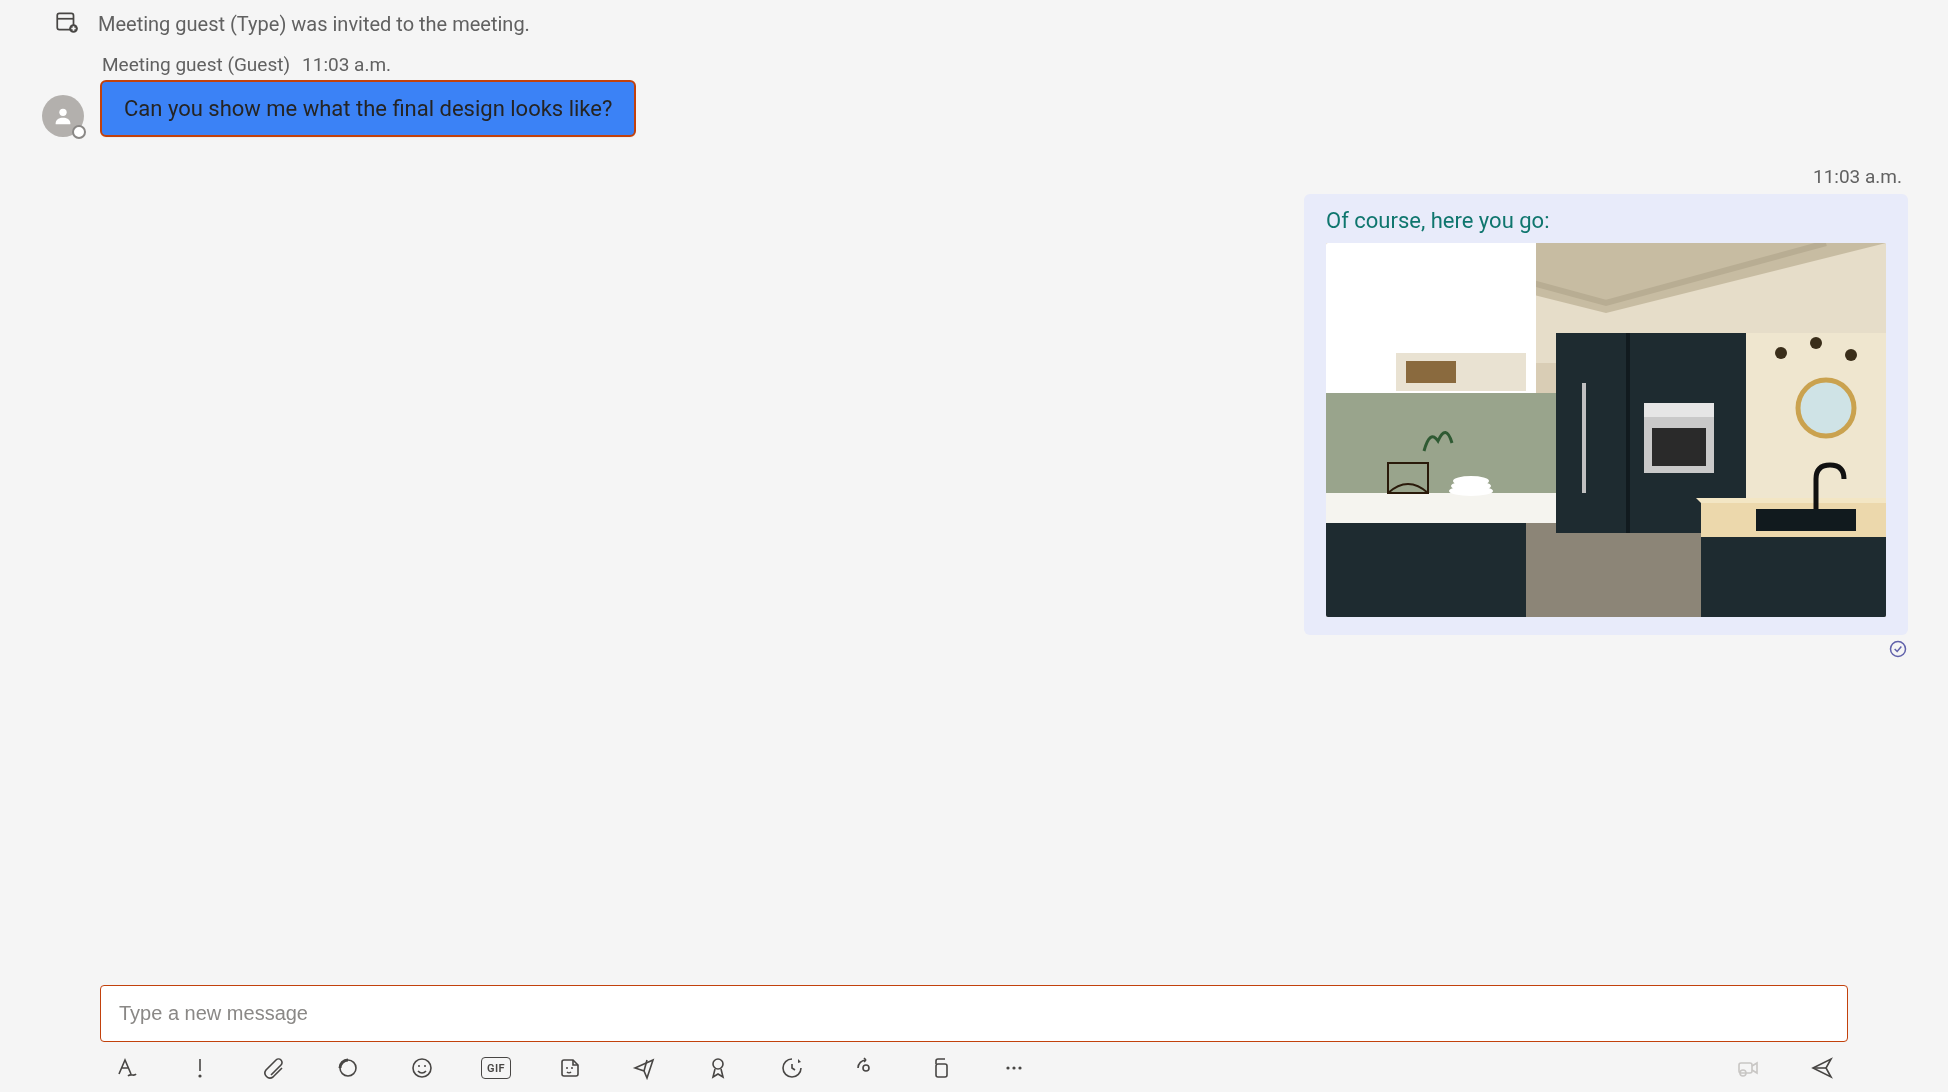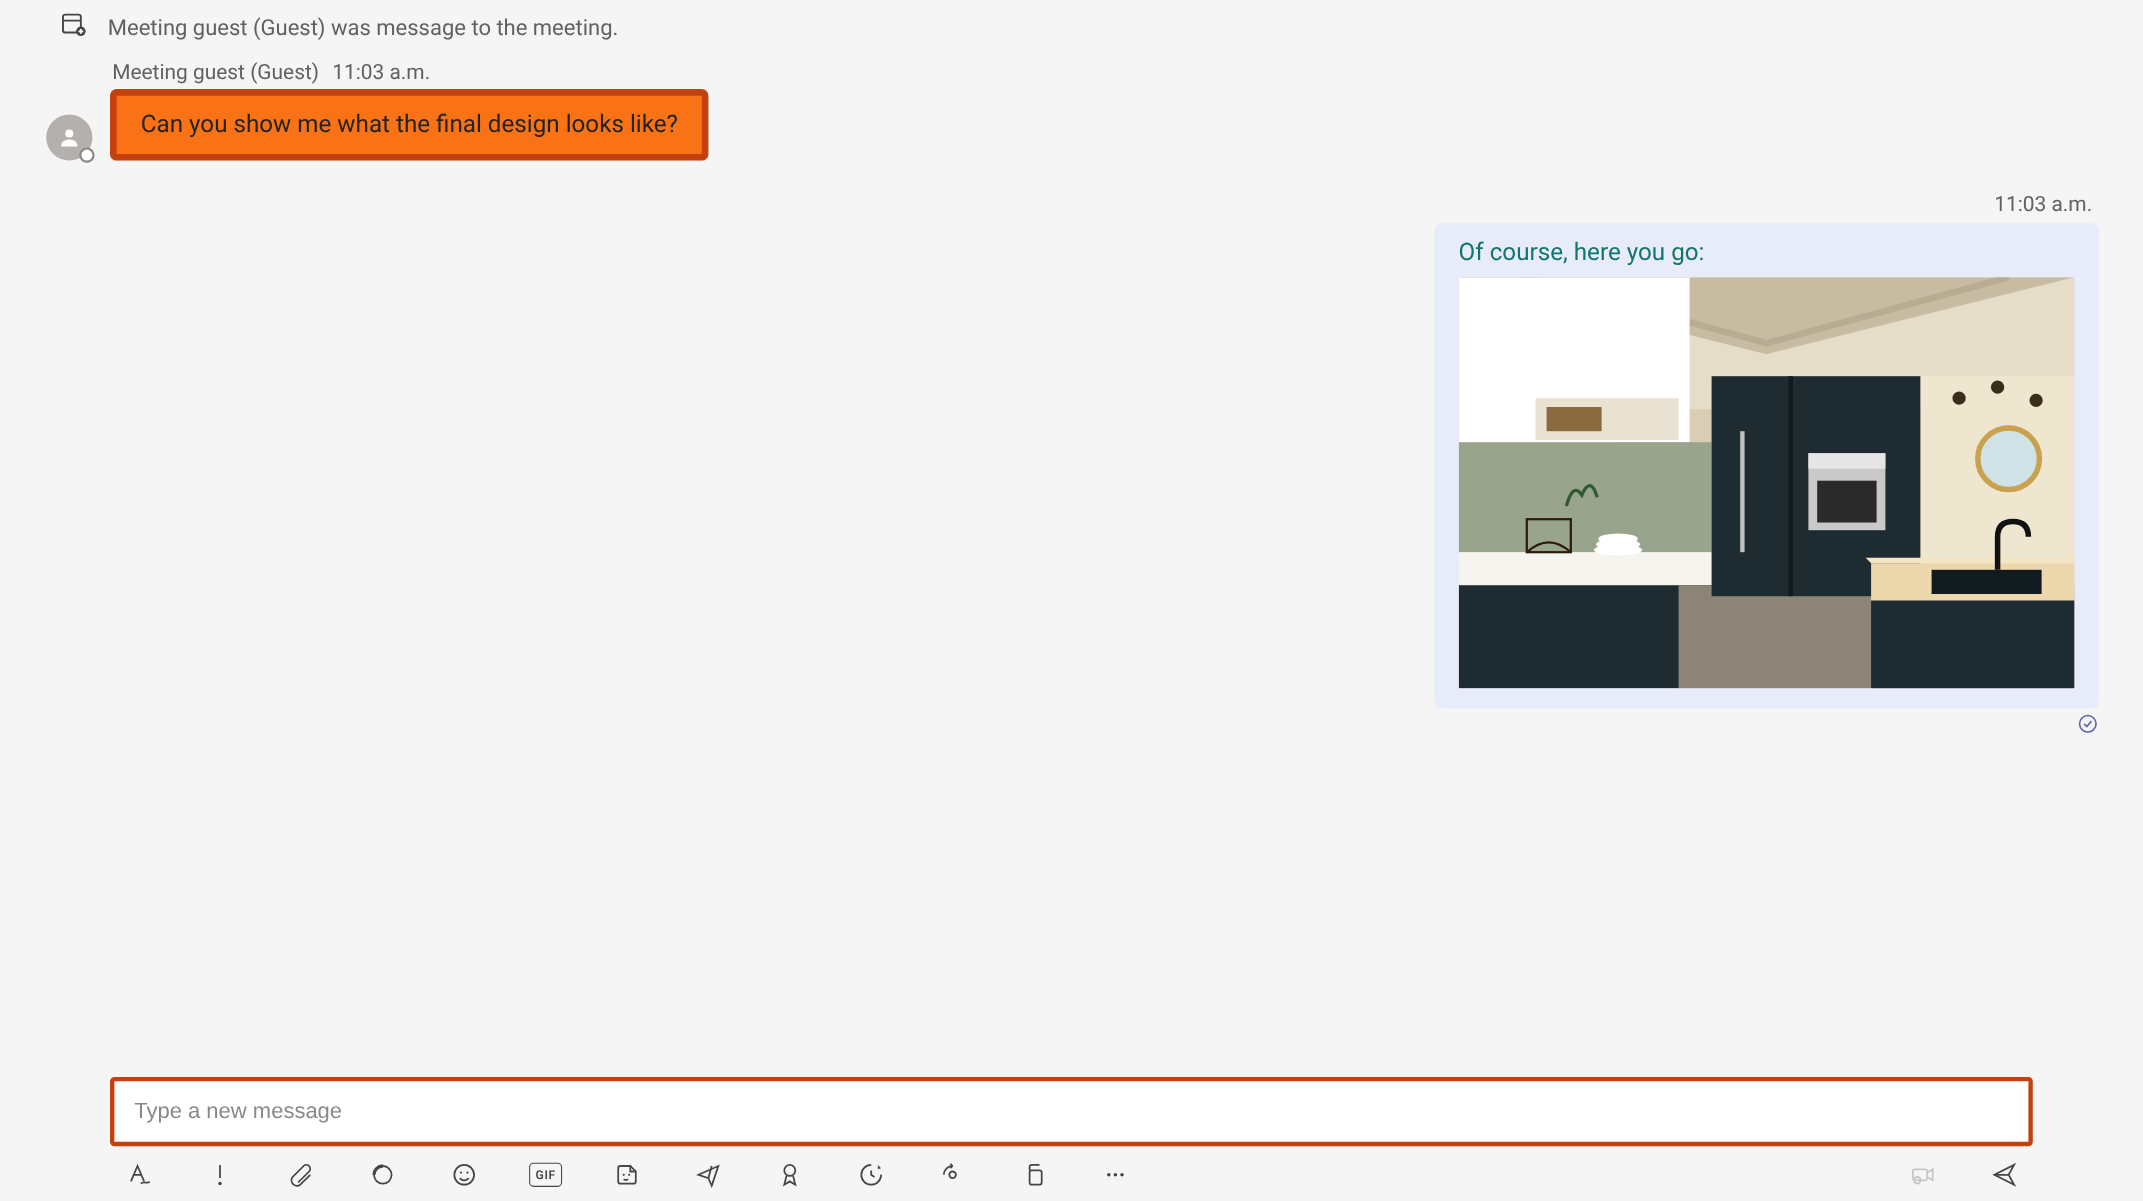--- a/index.html
+++ b/index.html
@@ -65,22 +65,22 @@
   .msg-col { flex: 1; }
   .msg-meta {
     display: flex;
     gap: 12px;
     padding: 0 0 4px 2px;
   }
   .msg-sender { color: #616161; font-size: 19px; }
   .msg-time   { color: #616161; font-size: 19px; }
   .bubble-in {
     display: inline-block;
-    background: #f97316;
-    border: 6px solid #c2410c;
+    background: #3b82f6;
+    border: 2px solid #c2410c;
     border-radius: 6px;
     padding: 14px 22px;
     font-size: 22px;
     color: #252423;
     box-shadow: 0 1px 1px rgba(0,0,0,0.03);
   }
 
   
   .msg-group-out {
     display: flex;
@@ -112,21 +112,21 @@
   .receipt {
     margin: 4px 0 0 0;
     align-self: flex-end;
   }
   .receipt svg { width: 20px; height: 20px; stroke: #6061aa; fill:none; }
 
   
   .composer { margin-top: 18px; padding: 0 60px 0 60px; }
   .compose-box {
     width: 100%;
-    border: 4px solid #c2410c;
+    border: 1px solid #c2410c;
     border-radius: 4px;
     background: #fff;
     padding: 16px 18px;
     font-size: 20px;
     color: #252423;
     outline: none;
   }
   .compose-box::placeholder { color: #8a8886; }
   .toolbar {
     display: flex;
@@ -171,21 +171,21 @@
 
     <div class="sys-row">
       <span class="sys-icon">
         <svg viewBox="0 0 24 24" fill="none" stroke-width="1.6">
           <rect x="3" y="4" width="15" height="15" rx="2"></rect>
           <path d="M3 9h15"></path>
           <circle cx="18" cy="18" r="4" fill="#484644" stroke="none"></circle>
           <path d="M18 16v4M16 18h4" stroke="#f5f5f5"></path>
         </svg>
       </span>
-      <span class="sys-text">Meeting guest (Guest) was message to the meeting.</span>
+      <span class="sys-text">Meeting guest (Type) was invited to the meeting.</span>
     </div>
 
     <div class="msg-group-in">
       <div class="avatar">
         <svg viewBox="0 0 24 24">
             <circle cx="12" cy="8" r="4"></circle>
             <path d="M4 20c0-4 4-6 8-6s8 2 8 6v1H4z"></path>
           </svg>
         <span class="avatar-presence"></span>
       </div>

